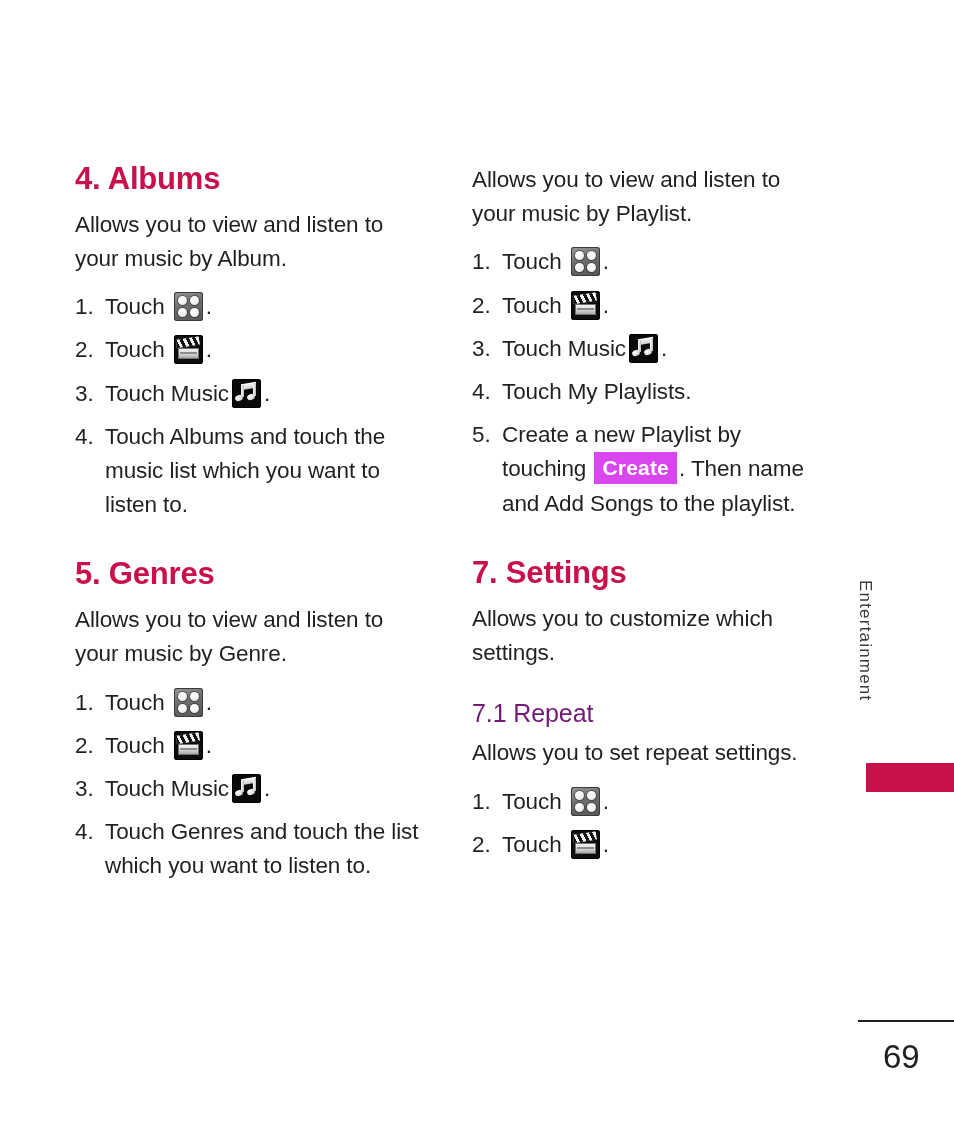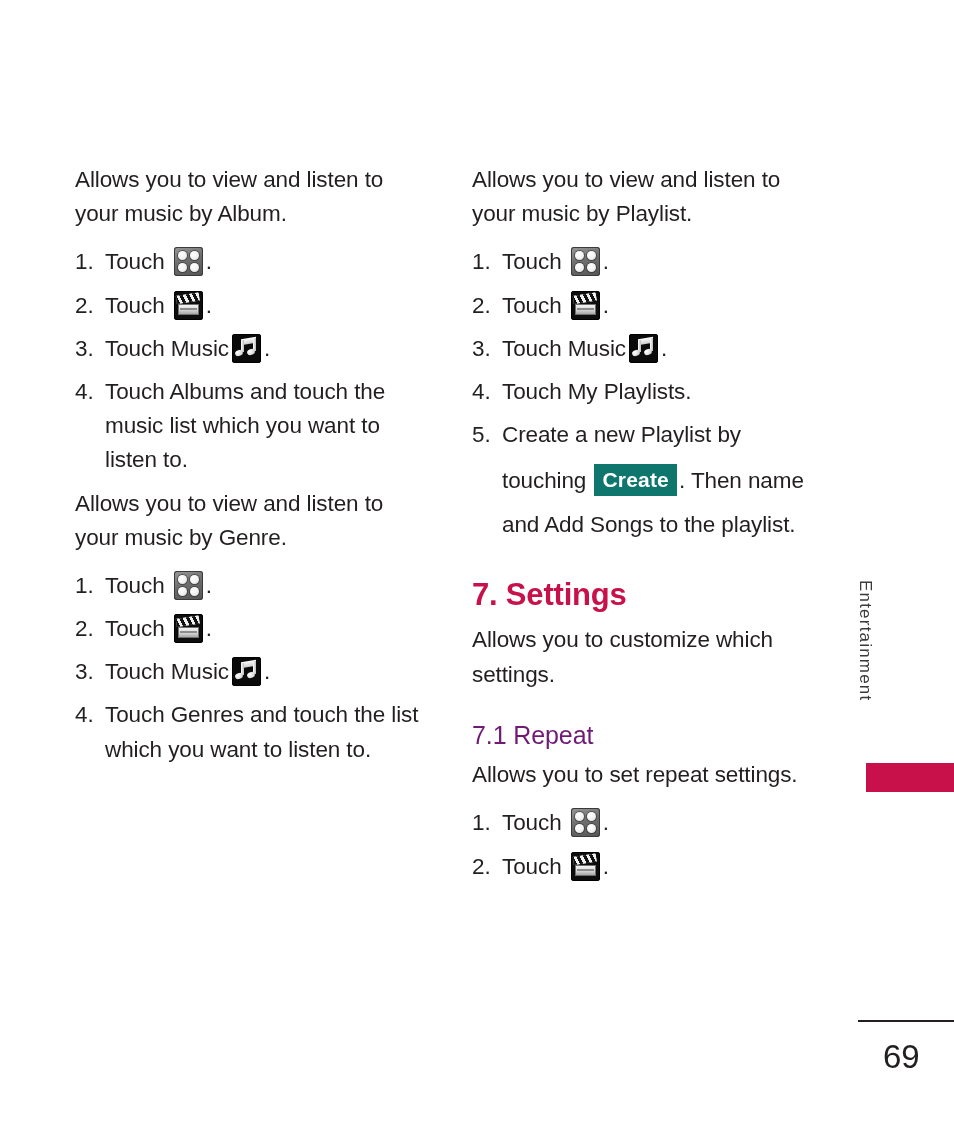--- a/index.html
+++ b/index.html
@@ -188,27 +188,27 @@
     border-radius: 50%;
     background: radial-gradient(circle at 35% 30%, #ffffff 0%, #dcdcdc 60%, #9a9a9a 100%);
     transform: rotate(-18deg);
   }
   .ico-note .head1 { left: 3px;  top: 16px; }
   .ico-note .head2 { left: 15px; top: 15px; }
 
   
   .keylabel {
     display: inline-block;
-    background: #0f766e;
+    background: #d946ef;
     color: #ffffff;
     font-weight: bold;
     font-size: 21px;
     line-height: 1;
     padding: 5px 8px 6px 8px;
-    margin: 12px 2px;
+    margin: 0 2px;
     vertical-align: 1px;
     letter-spacing: 0.2px;
   }
 
   
   .side-tab {
     position: absolute;
     left: 855px;
     top: 580px;
     width: 30px;
@@ -254,20 +254,21 @@
     text-align: left;
   }
 </style>
 </head>
 <body>
 
 <div class="page">
 
   <div class="col col-left">
 
+    <h2 class="section-title">4. Albums</h2>
 
     <p class="intro">Allows you to view and listen to your music by Album.</p>
 
     <ol class="steps">
       <li>
         <span class="num">1.</span>
         <span class="txt"><span>Touch </span><span class="ico ico-grid"><i></i><i></i><i></i><i></i></span><span>.</span></span>
       </li>
       <li>
         <span class="num">2.</span>
@@ -276,20 +277,21 @@
       <li>
         <span class="num">3.</span>
         <span class="txt"><span>Touch </span><span class="bold">Music</span><span class="ico ico-note"><span class="beam"></span><span class="stem1"></span><span class="stem2"></span><span class="head1"></span><span class="head2"></span></span><span>.</span></span>
       </li>
       <li>
         <span class="num">4.</span>
         <span class="txt"><span>Touch </span><span class="bold">Albums</span><span> and touch the music list which you want to listen to.</span></span>
       </li>
     </ol>
 
+    <h2 class="section-title spaced">5. Genres</h2>
 
     <p class="intro">Allows you to view and listen to your music by Genre.</p>
 
     <ol class="steps">
       <li>
         <span class="num">1.</span>
         <span class="txt"><span>Touch </span><span class="ico ico-grid"><i></i><i></i><i></i><i></i></span><span>.</span></span>
       </li>
       <li>
         <span class="num">2.</span>

